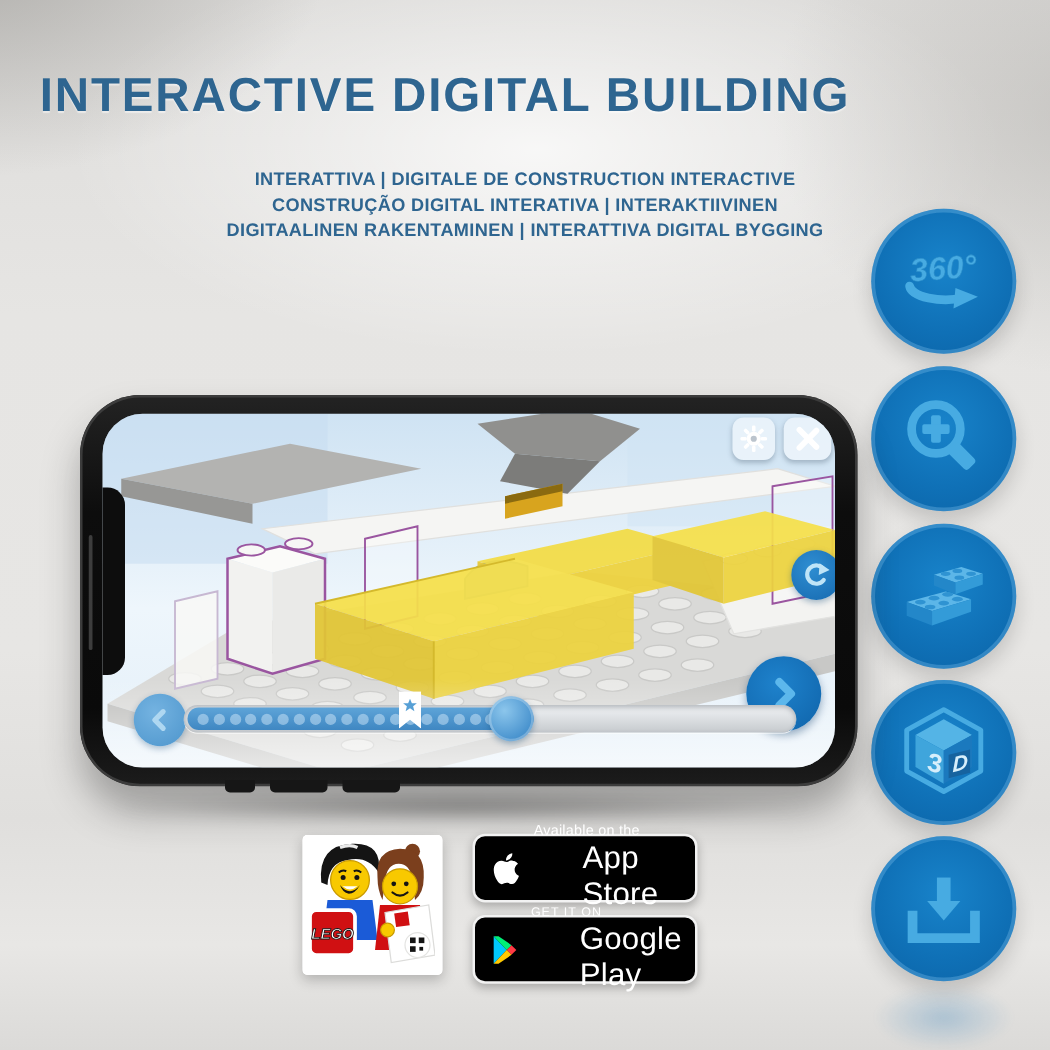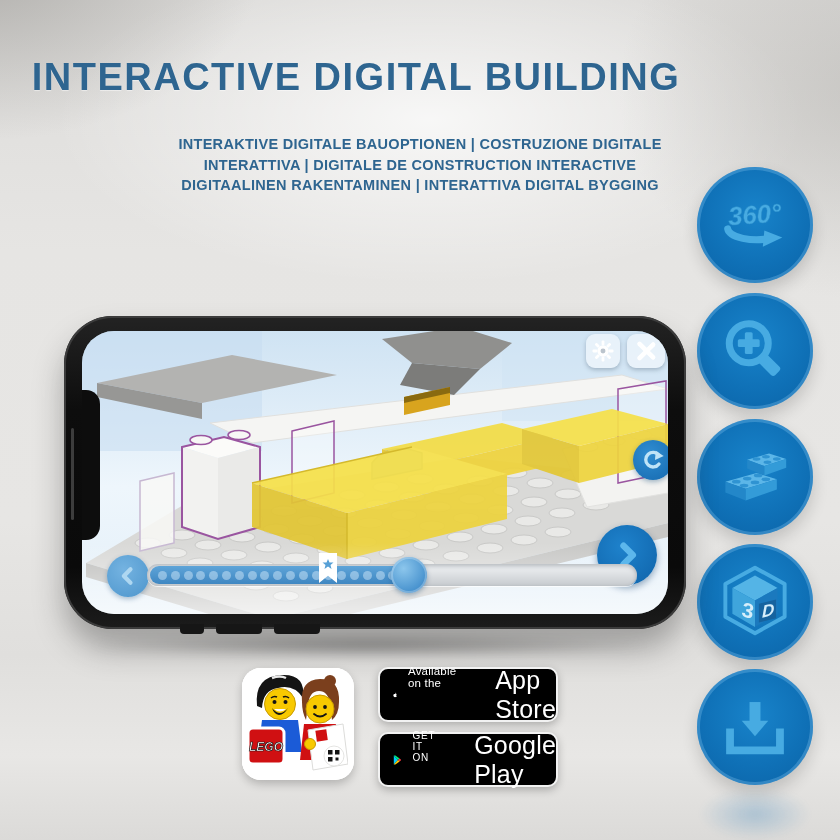--- a/index.html
+++ b/index.html
@@ -61,41 +61,41 @@
     background:linear-gradient(180deg,#5ea4d8,#3f87c2); display:flex; align-items:center; gap:3.8px; padding-left:8px; }
   .dot { width:9px; height:9px; border-radius:50%; background:rgba(222,240,252,.45); flex:0 0 auto; }
   .bookmark { position:absolute; left:172px; top:-11px; width:18px; height:30px; background:#fff;
     clip-path:polygon(0 0,100% 0,100% 100%,50% 76%,0 100%); box-shadow:0 1px 2px rgba(0,0,0,.2);
     display:flex; justify-content:center; }
   .thumb { position:absolute; left:244px; top:-7px; width:36px; height:36px; border-radius:50%;
     background:radial-gradient(circle at 35% 32%, #8cc6ec, #4a94cf 68%, #3f87c2);
     box-shadow:0 2px 5px rgba(0,60,110,.35), inset 0 0 0 2px rgba(255,255,255,.25); }
 
   
-  .app-icon { position:absolute; left:242px; top:668px; width:112px; height:112px; border-radius:19px;
+  .app-icon { position:absolute; left:242px; top:668px; width:112px; height:112px; border-radius:4px;
     background:#fff; box-shadow:0 4px 10px rgba(0,0,0,.22), inset 0 0 0 3px #fff; overflow:hidden; }
   .store-badge { position:absolute; left:378px; width:180px; height:55px; border-radius:10px;
     background:#000; border:2px solid #f2f2f2; display:flex; align-items:center; padding-left:13px;
     box-shadow:0 3px 8px rgba(0,0,0,.25); }
-  .store-badge .txt { display:flex; flex-direction:row; margin-left:11px; color:#fff; }
+  .store-badge .txt { display:flex; flex-direction:column; margin-left:11px; color:#fff; }
   .badge-appstore { top:667px; }
   .badge-gplay { top:732px; }
   .bl1 { font-size:11.5px; letter-spacing:.2px; }
   .bl1-caps { font-size:10px; letter-spacing:.8px; }
   .bl2 { font-size:25px; font-weight:400; letter-spacing:.2px; margin-top:1px;margin-left:39px; }
 </style>
 </head>
 <body>
 
 <div id="stage">
 
   <div class="title">INTERACTIVE DIGITAL BUILDING</div>
   <div class="subtitle">
-    <div>INTERAKTIVE DIGITALE BAUOPTIONEN | COSTRUZIONE DIGITALE</div>
     <div>INTERATTIVA | DIGITALE DE CONSTRUCTION INTERACTIVE</div>
+    <div>CONSTRUÇÃO DIGITAL INTERATIVA | INTERAKTIIVINEN</div>
     <div>DIGITAALINEN RAKENTAMINEN | INTERATTIVA DIGITAL BYGGING</div>
   </div>
 
   <div class="circle-btn" style="top:167px">
     <svg viewBox="0 0 100 100">
       <text x="50" y="48" text-anchor="middle" font-size="33" font-weight="bold" font-style="italic" fill="#47abe2" stroke="#2a8cc8" stroke-width="0.6" transform="rotate(-4 50 44)">360°</text>
       <path d="M15,55 A37,15 0 0 0 70,67" fill="none" stroke="#47abe2" stroke-width="9" stroke-linecap="round"></path>
       <polygon points="62,57 85,66 60,78" fill="#47abe2"></polygon>
     </svg>
   </div>

